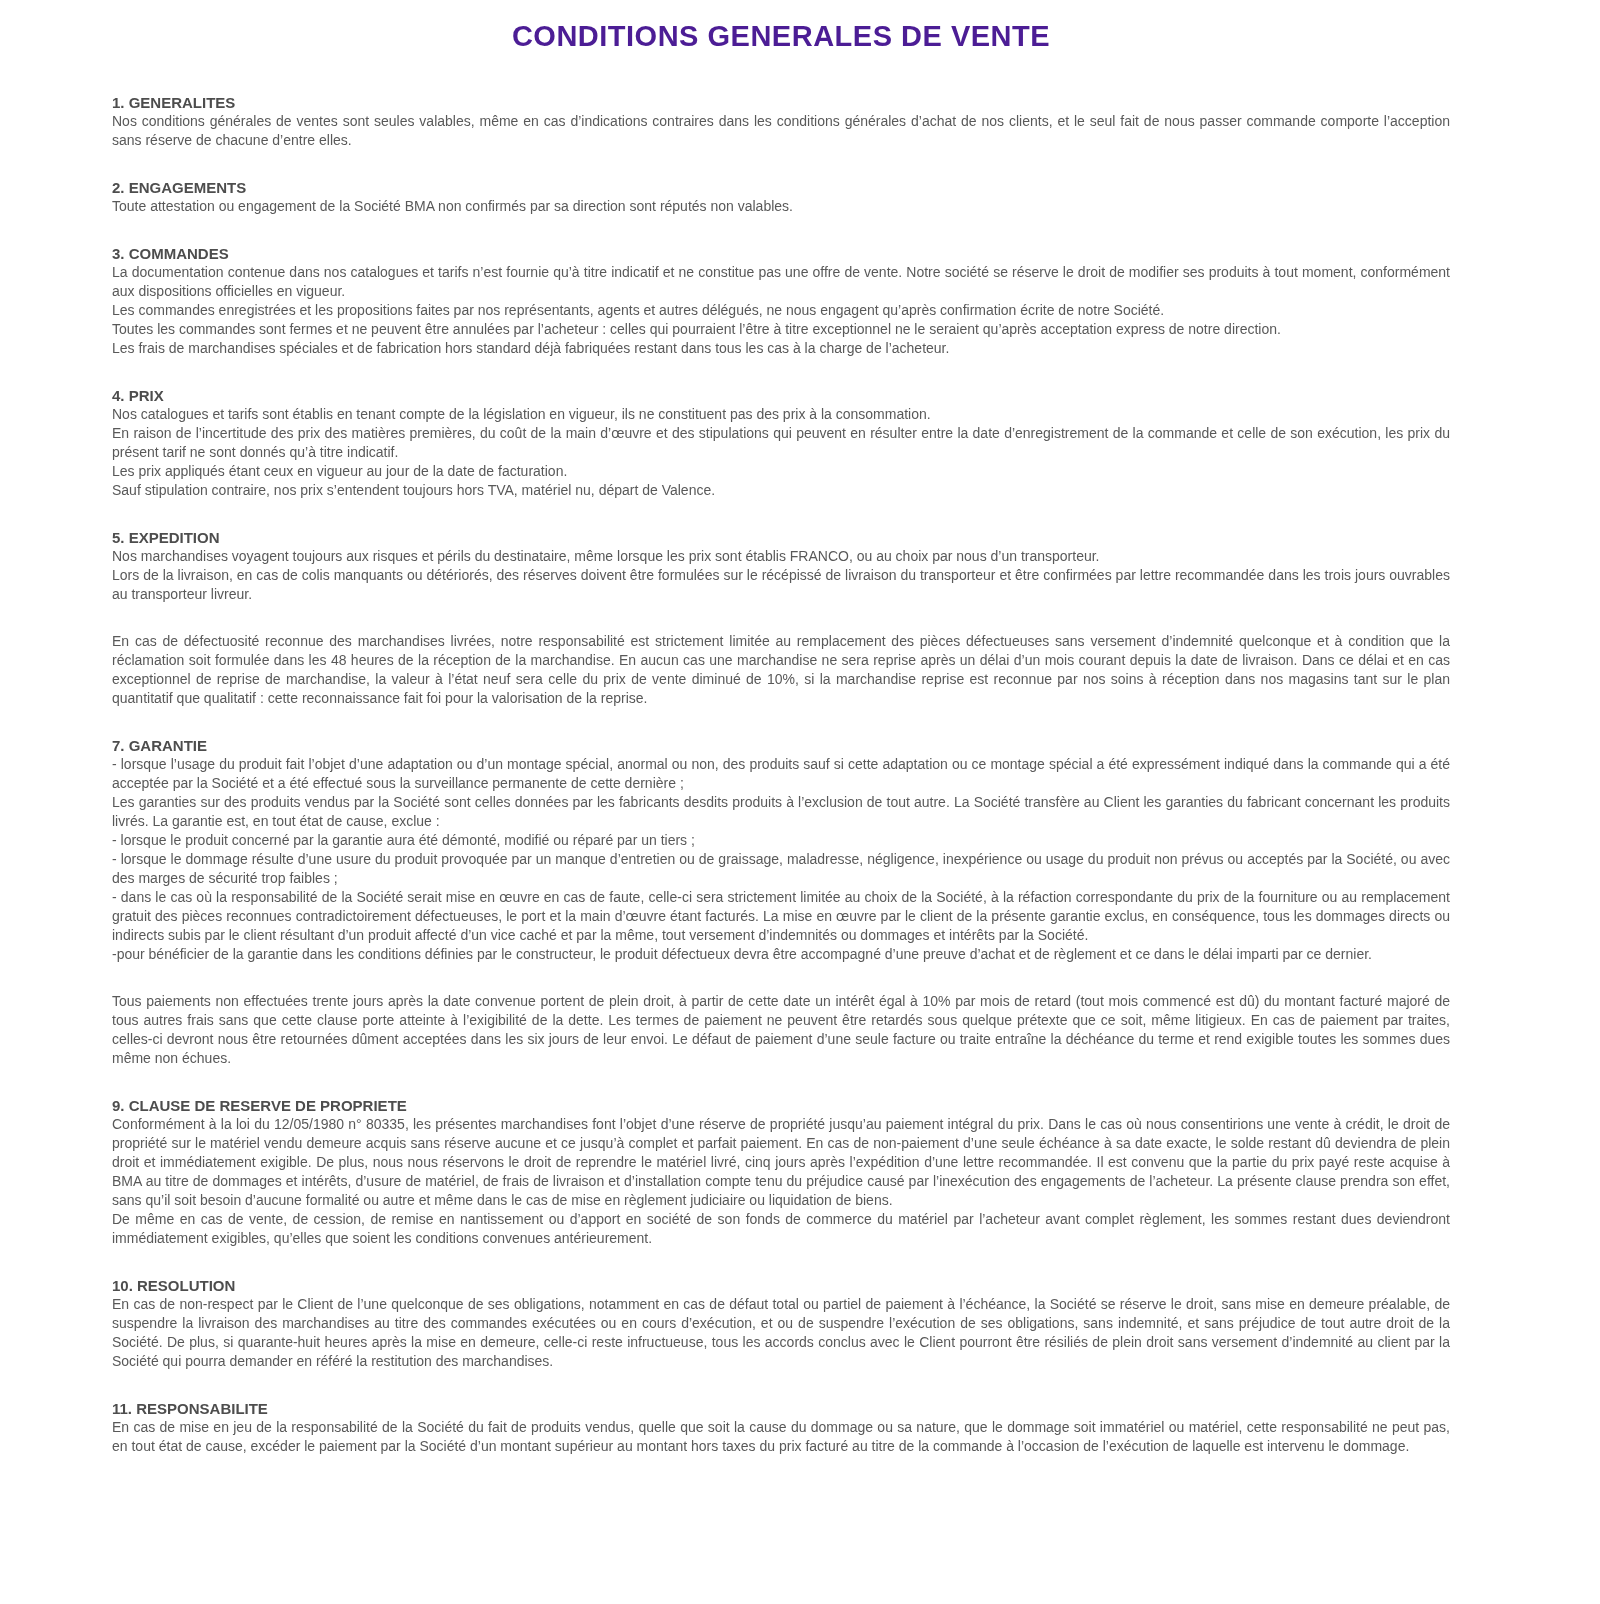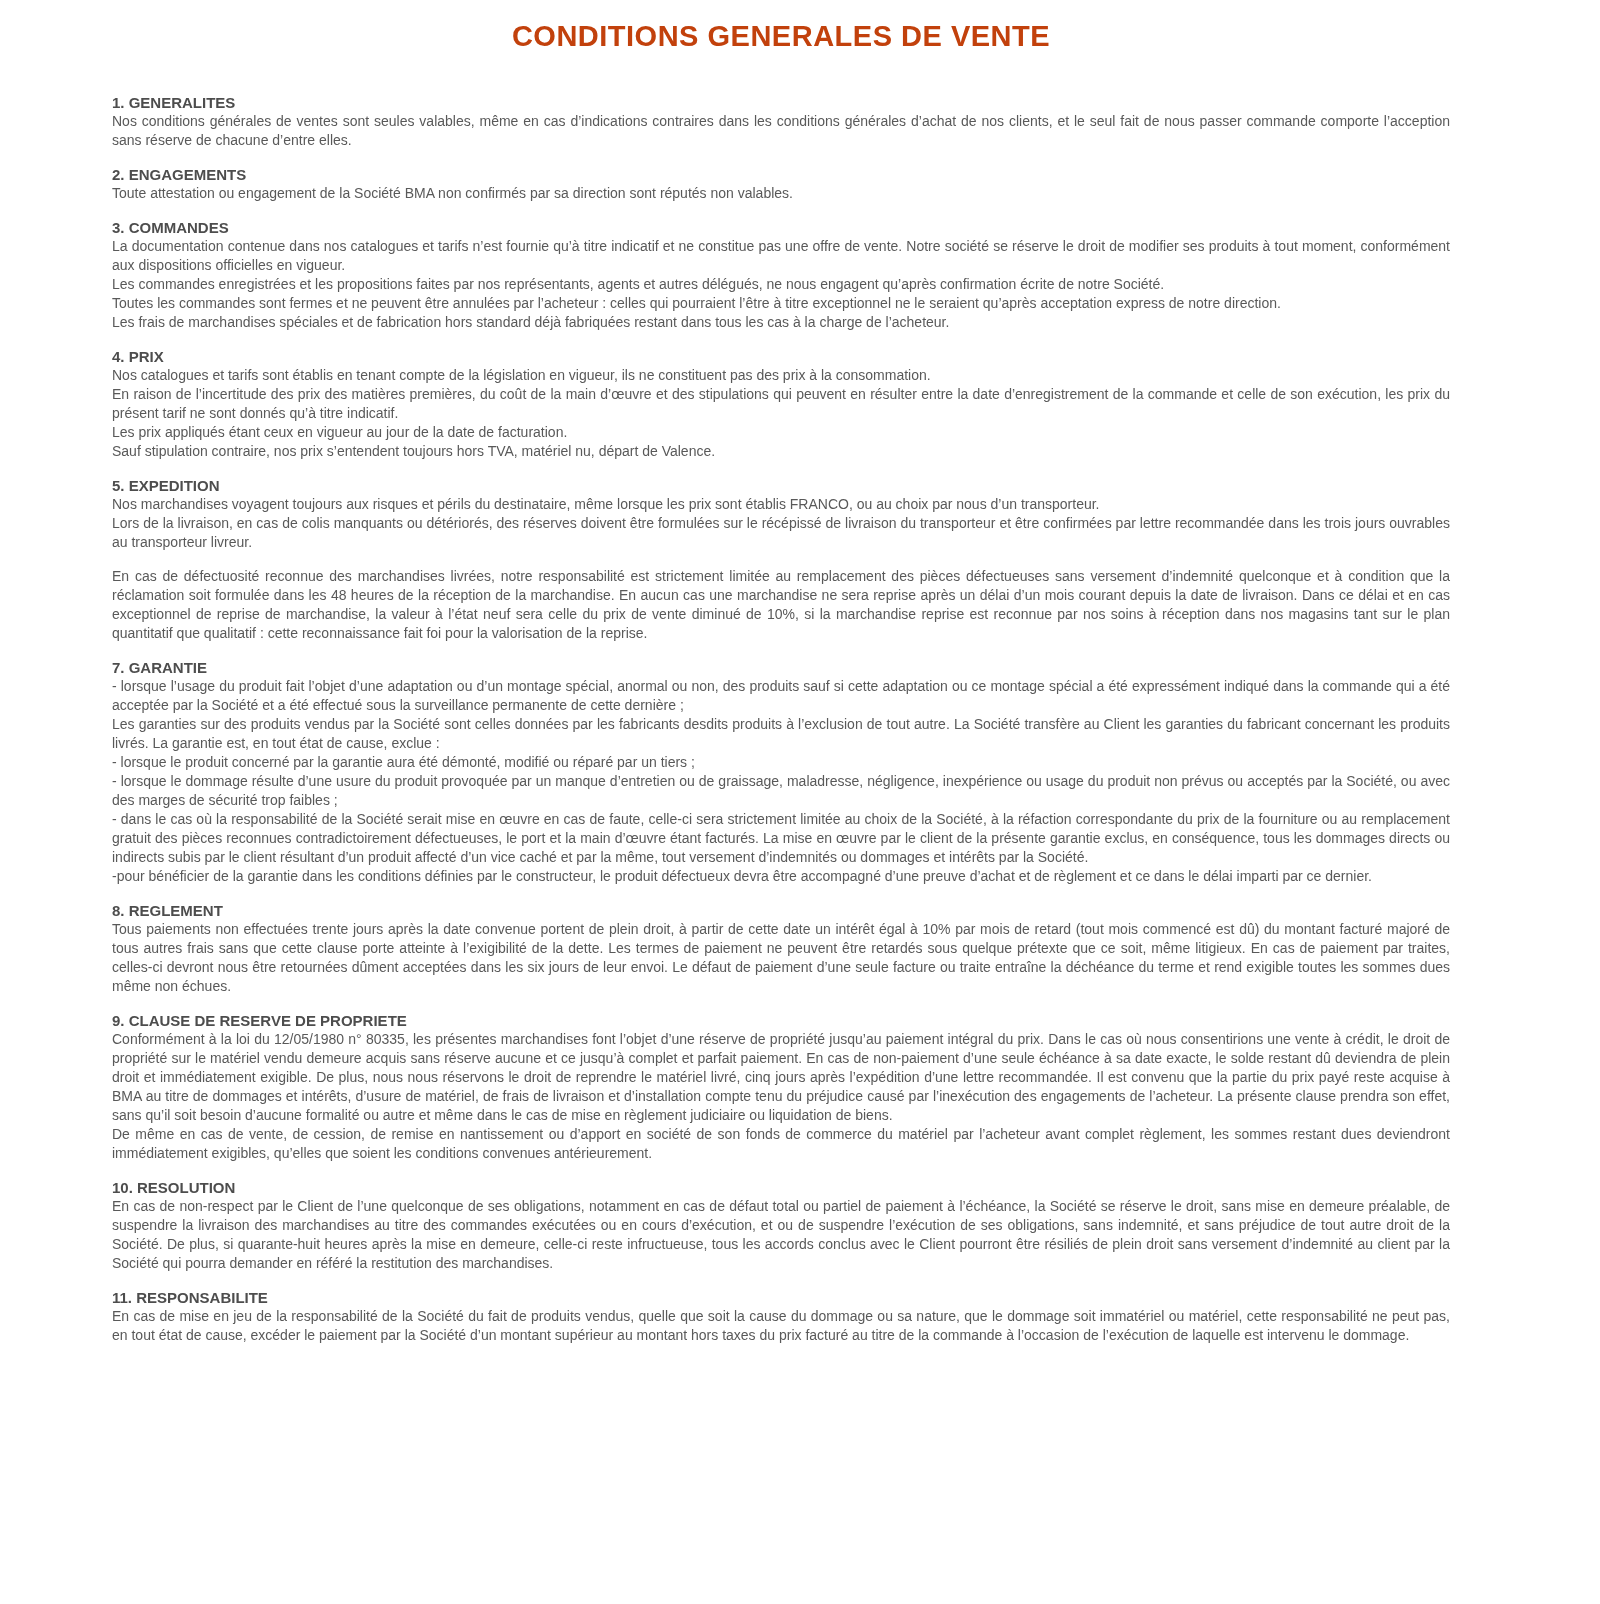--- a/index.html
+++ b/index.html
@@ -17,24 +17,24 @@
   .page {
     padding: 14px 150px 0 112px; 
   }
   .doc-title {
     margin: 0 0 40px 0;
     padding-top: 6px;
     text-align: center;
     font-size: 29px;
     font-weight: bold;
     letter-spacing: 0.5px;
-    color: #c2410c;
+    color: #4c1d95;
   }
   .tos-section {
-    margin-top: 15px;
+    margin-top: 28px;
   }
   .sec-heading {
     margin: 0;
     font-size: 15px;
     line-height: 19px;
     font-weight: bold;
     color: #4d4d4d;
   }
   .tos-section p {
     margin: 0;
@@ -93,21 +93,20 @@
     <h2 class="sec-heading">7. GARANTIE</h2>
   <p>- lorsque l’usage du produit fait l’objet d’une adaptation ou d’un montage spécial, anormal ou non, des produits sauf si cette adaptation ou ce montage spécial a été expressément indiqué dans la commande qui a été acceptée par la Société et a été effectué sous la surveillance permanente de cette dernière ;</p>
         <p>Les garanties sur des produits vendus par la Société sont celles données par les fabricants desdits produits à l’exclusion de tout autre. La Société transfère au Client les garanties du fabricant concernant les produits livrés. La garantie est, en tout état de cause, exclue :</p>
         <p>- lorsque le produit concerné par la garantie aura été démonté, modifié ou réparé par un tiers ;</p>
         <p>- lorsque le dommage résulte d’une usure du produit provoquée par un manque d’entretien ou de graissage, maladresse, négligence, inexpérience ou usage du produit non prévus ou acceptés par la Société, ou avec des marges de sécurité trop faibles ;</p>
         <p>- dans le cas où la responsabilité de la Société serait mise en œuvre en cas de faute, celle-ci sera strictement limitée au choix de la Société, à la réfaction correspondante du prix de la fourniture ou au remplacement gratuit des pièces reconnues contradictoirement défectueuses, le port et la main d’œuvre étant facturés. La mise en œuvre par le client de la présente garantie exclus, en conséquence, tous les dommages directs ou indirects subis par le client résultant d’un produit affecté d’un vice caché et par la même, tout versement d’indemnités ou dommages et intérêts par la Société.</p>
         <p>-pour bénéficier de la garantie dans les conditions définies par le constructeur, le produit défectueux devra être accompagné d’une preuve d’achat et de règlement et ce dans le délai imparti par ce dernier.</p>
       </section>
 
   <section class="tos-section">
-    <h2 class="sec-heading">8. REGLEMENT</h2>
   <p>Tous paiements non effectuées trente jours après la date convenue portent de plein droit, à partir de cette date un intérêt égal à 10% par mois de retard (tout mois commencé est dû) du montant facturé majoré de tous autres frais sans que cette clause porte atteinte à l’exigibilité de la dette. Les termes de paiement ne peuvent être retardés sous quelque prétexte que ce soit, même litigieux. En cas de paiement par traites, celles-ci devront nous être retournées dûment acceptées dans les six jours de leur envoi. Le défaut de paiement d’une seule facture ou traite entraîne la déchéance du terme et rend exigible toutes les sommes dues même non échues.</p>
       </section>
 
   <section class="tos-section">
     <h2 class="sec-heading">9. CLAUSE DE RESERVE DE PROPRIETE</h2>
   <p>Conformément à la loi du 12/05/1980 n° 80335, les présentes marchandises font l’objet d’une réserve de propriété jusqu’au paiement intégral du prix. Dans le cas où nous consentirions une vente à crédit, le droit de propriété sur le matériel vendu demeure acquis sans réserve aucune et ce jusqu’à complet et parfait paiement. En cas de non-paiement d’une seule échéance à sa date exacte, le solde restant dû deviendra de plein droit et immédiatement exigible. De plus, nous nous réservons le droit de reprendre le matériel livré, cinq jours après l’expédition d’une lettre recommandée. Il est convenu que la partie du prix payé reste acquise à BMA au titre de dommages et intérêts, d’usure de matériel, de frais de livraison et d’installation compte tenu du préjudice causé par l’inexécution des engagements de l’acheteur. La présente clause prendra son effet, sans qu’il soit besoin d’aucune formalité ou autre et même dans le cas de mise en règlement judiciaire ou liquidation de biens.</p>
         <p>De même en cas de vente, de cession, de remise en nantissement ou d’apport en société de son fonds de commerce du matériel par l’acheteur avant complet règlement, les sommes restant dues deviendront immédiatement exigibles, qu’elles que soient les conditions convenues antérieurement.</p>
       </section>
 
   <section class="tos-section">

